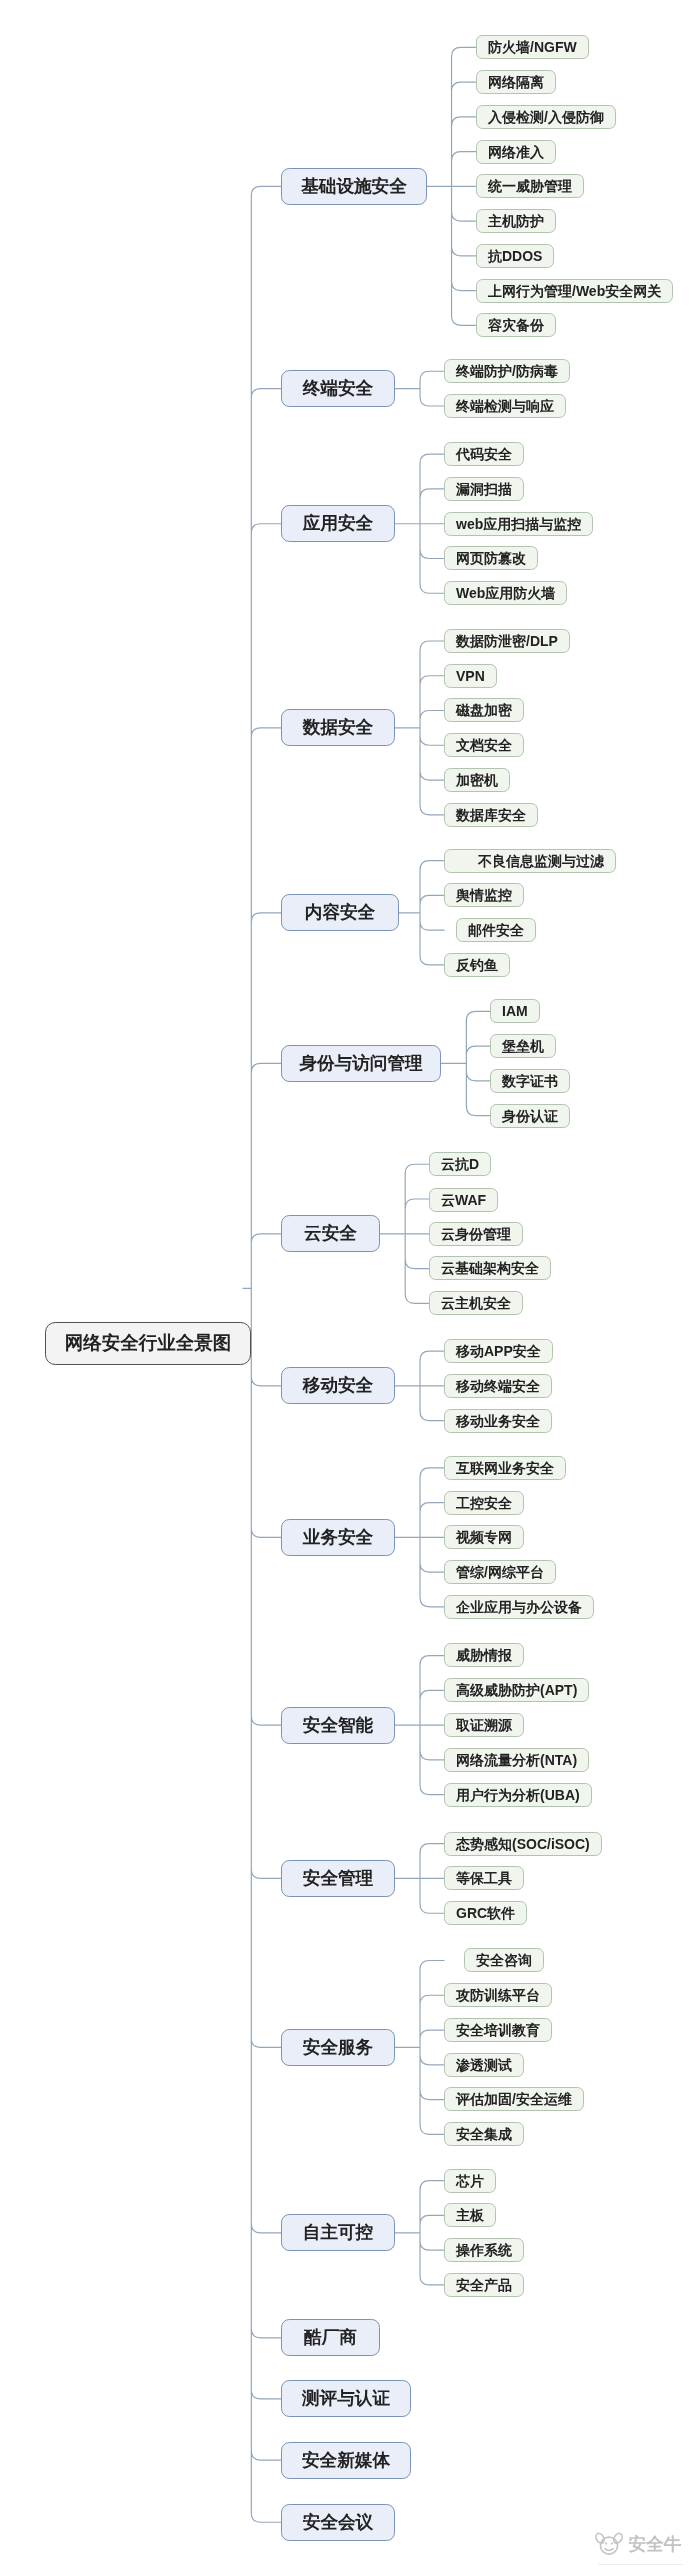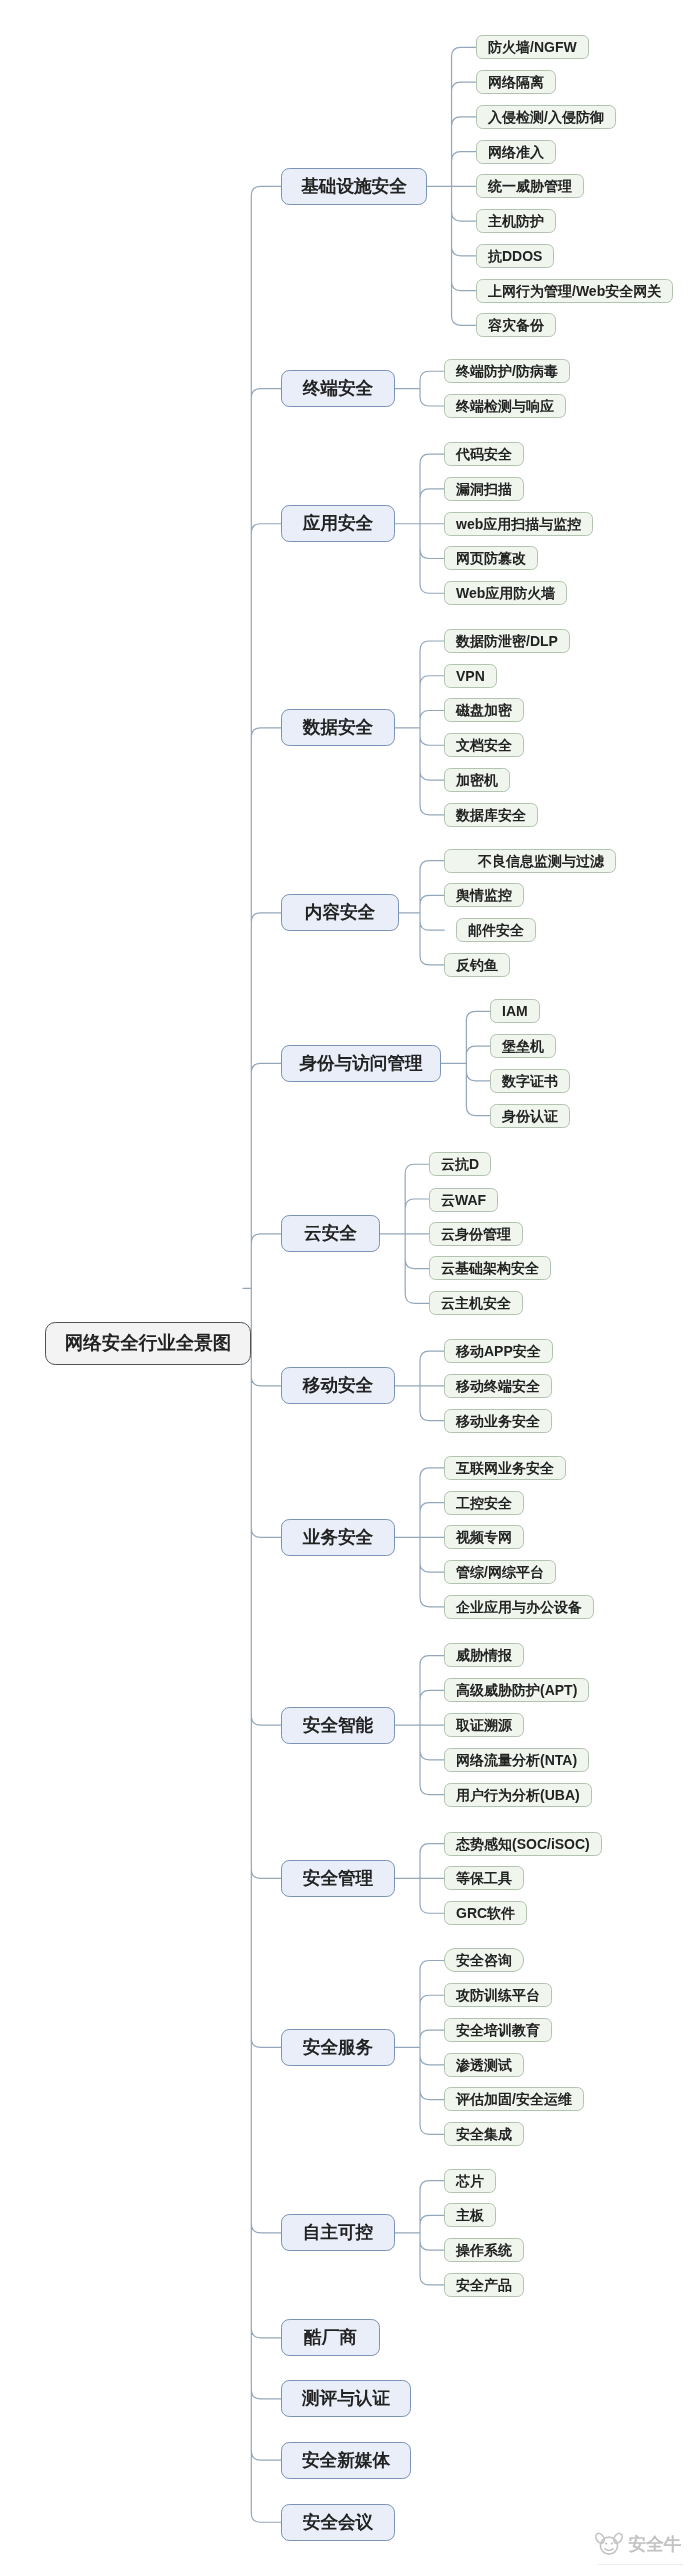--- a/index.html
+++ b/index.html
@@ -91,21 +91,21 @@
       <div class="node leaf" style="left: 444px; top: 1643px;">威胁情报</div>
       <div class="node leaf" style="left: 444px; top: 1678px;">高级威胁防护(APT)</div>
       <div class="node leaf" style="left: 444px; top: 1713px;">取证溯源</div>
       <div class="node leaf" style="left: 444px; top: 1748px;">网络流量分析(NTA)</div>
       <div class="node leaf" style="left: 444px; top: 1783px;">用户行为分析(UBA)</div>
       <div class="node branch" style="left: 281px; top: 1860px; width: 114px;">安全管理</div>
       <div class="node leaf" style="left: 444px; top: 1832px;">态势感知(SOC/iSOC)</div>
       <div class="node leaf" style="left: 444px; top: 1866px;">等保工具</div>
       <div class="node leaf" style="left: 444px; top: 1901px;">GRC软件</div>
       <div class="node branch" style="left: 281px; top: 2029px; width: 114px;">安全服务</div>
-      <div class="node leaf" style="left: 444px; top: 1948px; border-radius: 11px;">安全咨询</div>
+      <div class="node leaf" style="left: 464px; top: 1948px;">安全咨询</div>
       <div class="node leaf" style="left: 444px; top: 1983px;">攻防训练平台</div>
       <div class="node leaf" style="left: 444px; top: 2018px;">安全培训教育</div>
       <div class="node leaf" style="left: 444px; top: 2053px;">渗透测试</div>
       <div class="node leaf" style="left: 444px; top: 2087px;">评估加固/安全运维</div>
       <div class="node leaf" style="left: 444px; top: 2122px;">安全集成</div>
       <div class="node branch" style="left: 281px; top: 2214px; width: 114px;">自主可控</div>
       <div class="node leaf" style="left: 444px; top: 2169px;">芯片</div>
       <div class="node leaf" style="left: 444px; top: 2203px;">主板</div>
       <div class="node leaf" style="left: 444px; top: 2238px;">操作系统</div>
       <div class="node leaf" style="left: 444px; top: 2273px;">安全产品</div>

